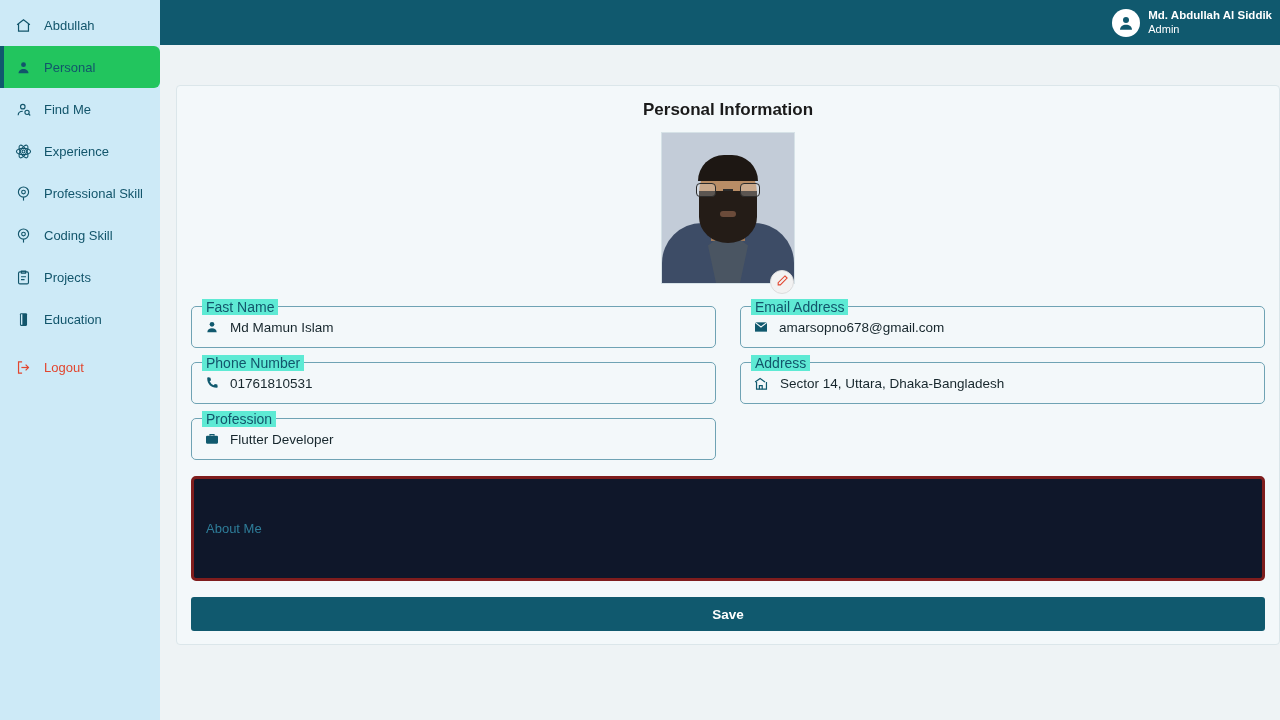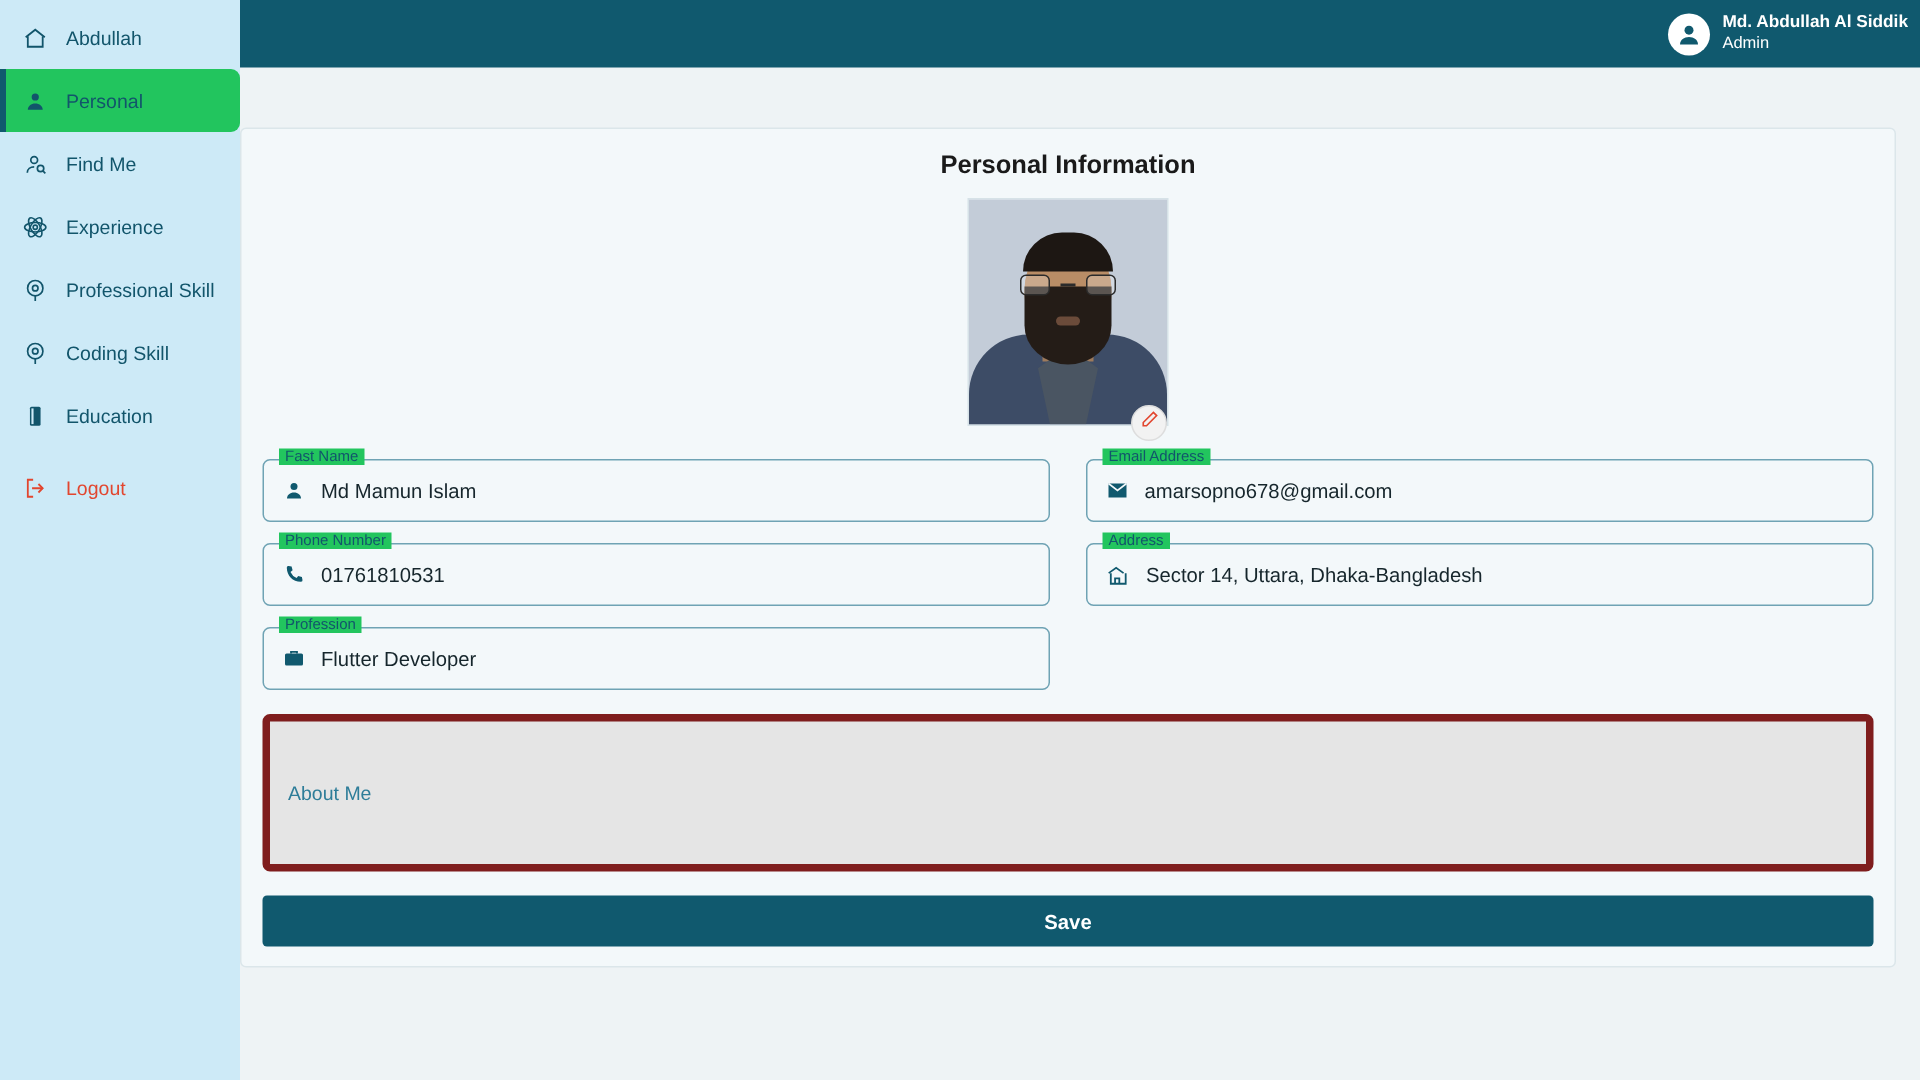--- a/index.html
+++ b/index.html
@@ -49,21 +49,21 @@
   }
   .user-box { display: flex; align-items: center; gap: 8px; color: #ffffff; }
   .avatar {
     width: 28px; height: 28px; border-radius: 50%;
     background: #ffffff; display: flex; align-items: center; justify-content: center;
   }
   .user-text { line-height: 1.25; }
   .user-name { font-size: 11.5px; font-weight: bold; color:#fff; }
   .user-role { font-size: 11px; color: #ffffff; }
 
-  .content { flex: 1; padding: 20px 0 0 0; display: flex; justify-content: flex-start; }
+  .content { flex: 1; padding: 20px 0 0 0; display: flex; justify-content: flex-end; }
   .card {
     width: 1104px; height: 560px;
     background: #f3f8fa;
     border: 1px solid #dbe6ea;
     border-radius: 4px;
     padding: 14px 8px 0 8px;
   }
   .card-title {
     text-align: center; font-size: 17px; color: #1a1a1a; font-weight: bold;
     margin-bottom: 12px;
@@ -105,31 +105,31 @@
   }
   .field { position: relative; }
   .field-box {
     height: 42px; border: 1px solid #6fa3b4; border-radius: 5px;
     background: #f3f8fa;
     display: flex; align-items: center; gap: 10px;
     padding: 3px 12px;
   }
   .field-label {
     position: absolute; top: -7px; left: 11px;
-    background: #22c55e; padding: 0 4px;
-    font-size: 10px; color: #12556b;
+    background: #5eead4; padding: 0 4px;
+    font-size: 14px; color: #12556b;
   }
   .field-value { font-size: 13.5px; color: #16262c; }
   .field-icon { color: #10596e; display: inline-flex; }
 
   .about-box {
     margin: 16px 6px 0 6px;
     height: 105px;
-    border: 5px solid #7f1d1d; border-radius: 5px;
-    background: #e5e5e5;
+    border: 3px solid #7f1d1d; border-radius: 5px;
+    background: #0f172a;
     display: flex; align-items: center;
     padding: 0 12px;
   }
   .about-placeholder { font-size: 13px; color: #2e7d99; }
 
   .save-btn {
     margin: 16px 6px 0 6px;
     height: 34px;
     background: #10596e; color: #ffffff;
     border: none; border-radius: 3px;
@@ -205,20 +205,30 @@
       <span class="ico">
         <svg width="17" height="17" viewBox="0 0 24 24" fill="none" stroke="#12556b" stroke-width="1.6">
             <circle cx="12" cy="10" r="7.2"></circle>
             <circle cx="12" cy="10" r="2.6"></circle>
             <path d="M12 17.2V22"></path>
           </svg>
       </span>
       <span>Coding Skill</span>
     </div>
 
+    <div class="nav-item">
+      <span class="ico">
+        <svg width="17" height="17" viewBox="0 0 24 24" fill="none" stroke="#12556b" stroke-width="1.6">
+            <rect x="5" y="4" width="14" height="17" rx="2"></rect>
+            <path d="M9 3h6v3H9z"></path>
+            <path d="M8.5 11h7M8.5 15h5"></path>
+          </svg>
+      </span>
+      <span>Projects</span>
+    </div>
 
     <div class="nav-item">
       <span class="ico">
         <svg width="17" height="17" viewBox="0 0 24 24" fill="#12556b">
             <rect x="7" y="3" width="10" height="18" rx="1.5"></rect>
             <rect x="8.4" y="4.6" width="2" height="14.8" fill="#cdeaf7"></rect>
           </svg>
       </span>
       <span>Education</span>
     </div>

